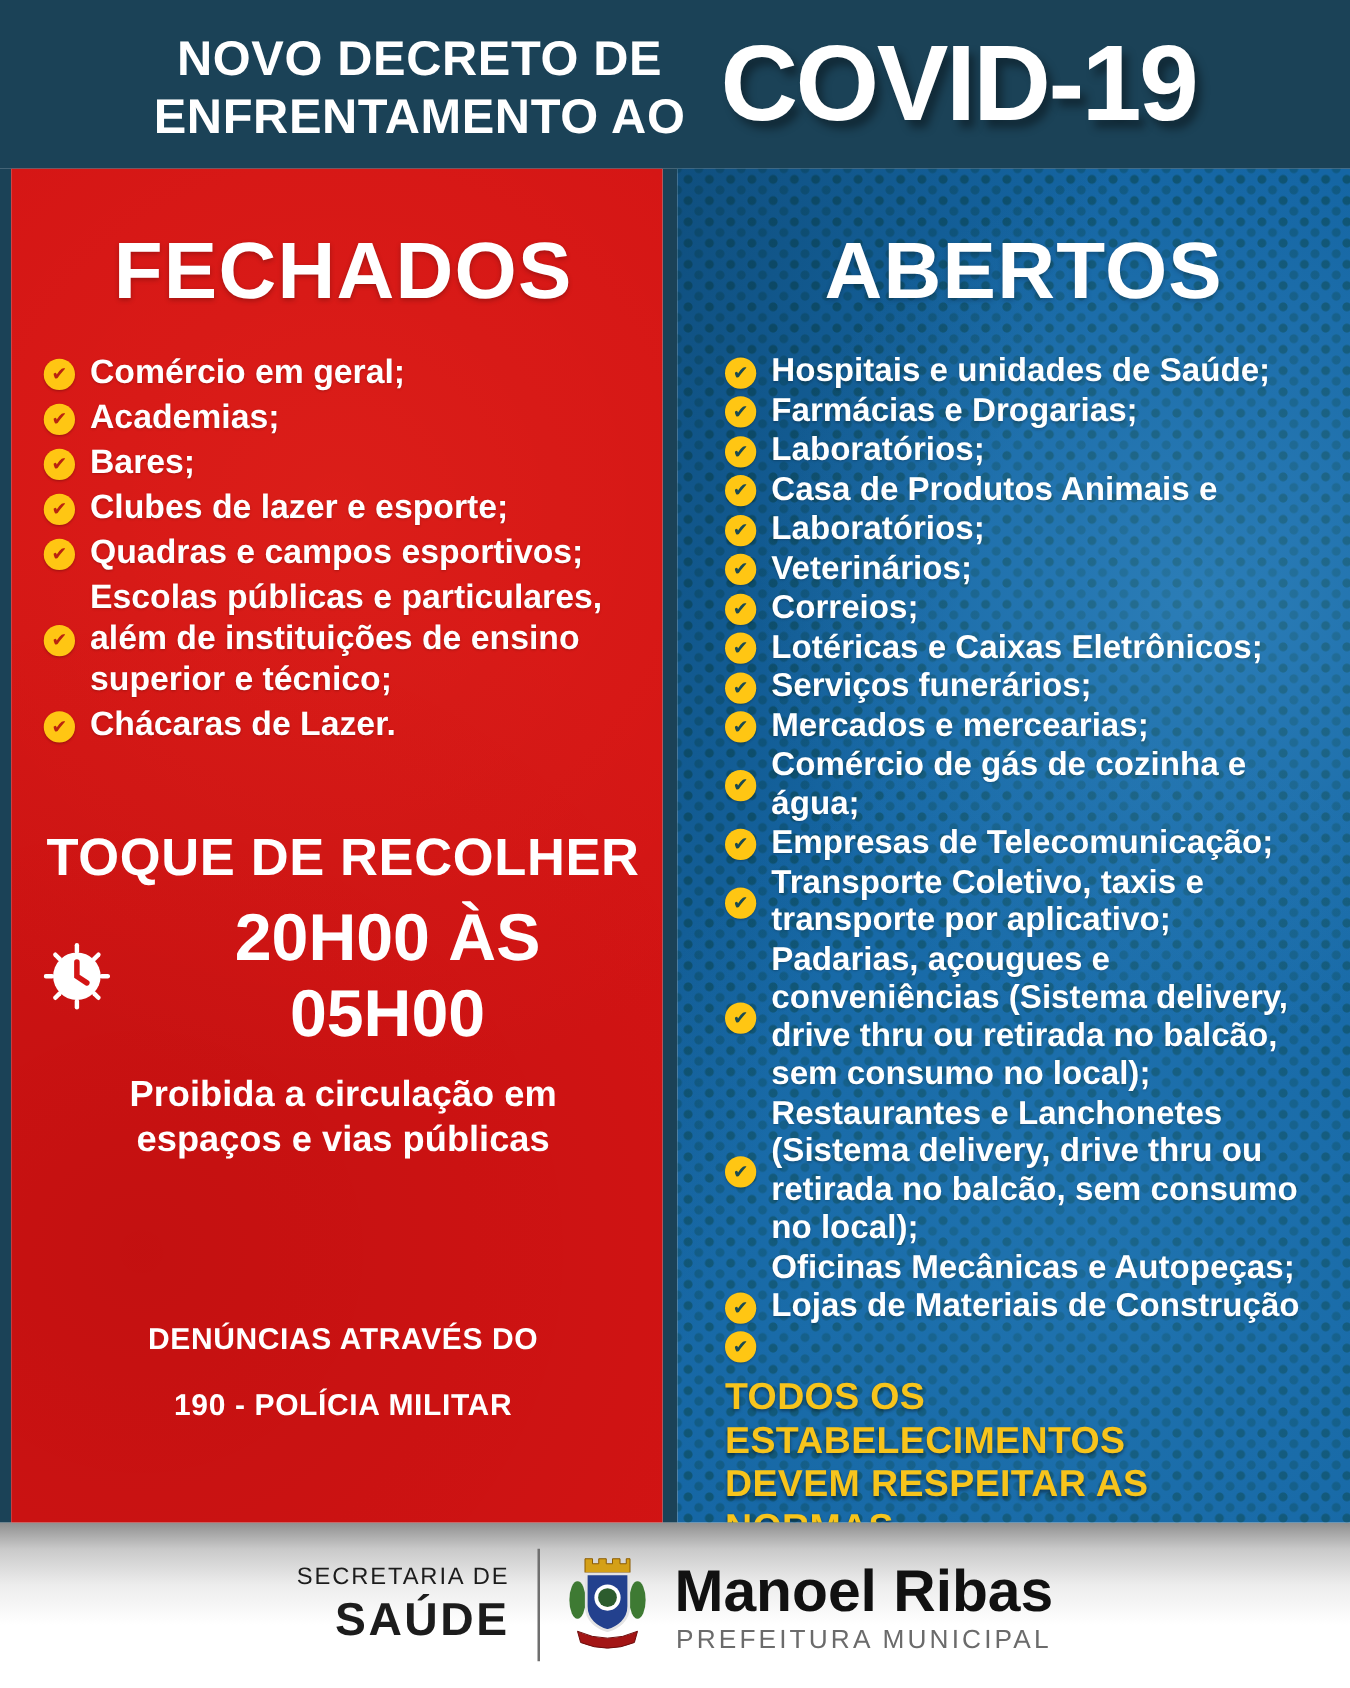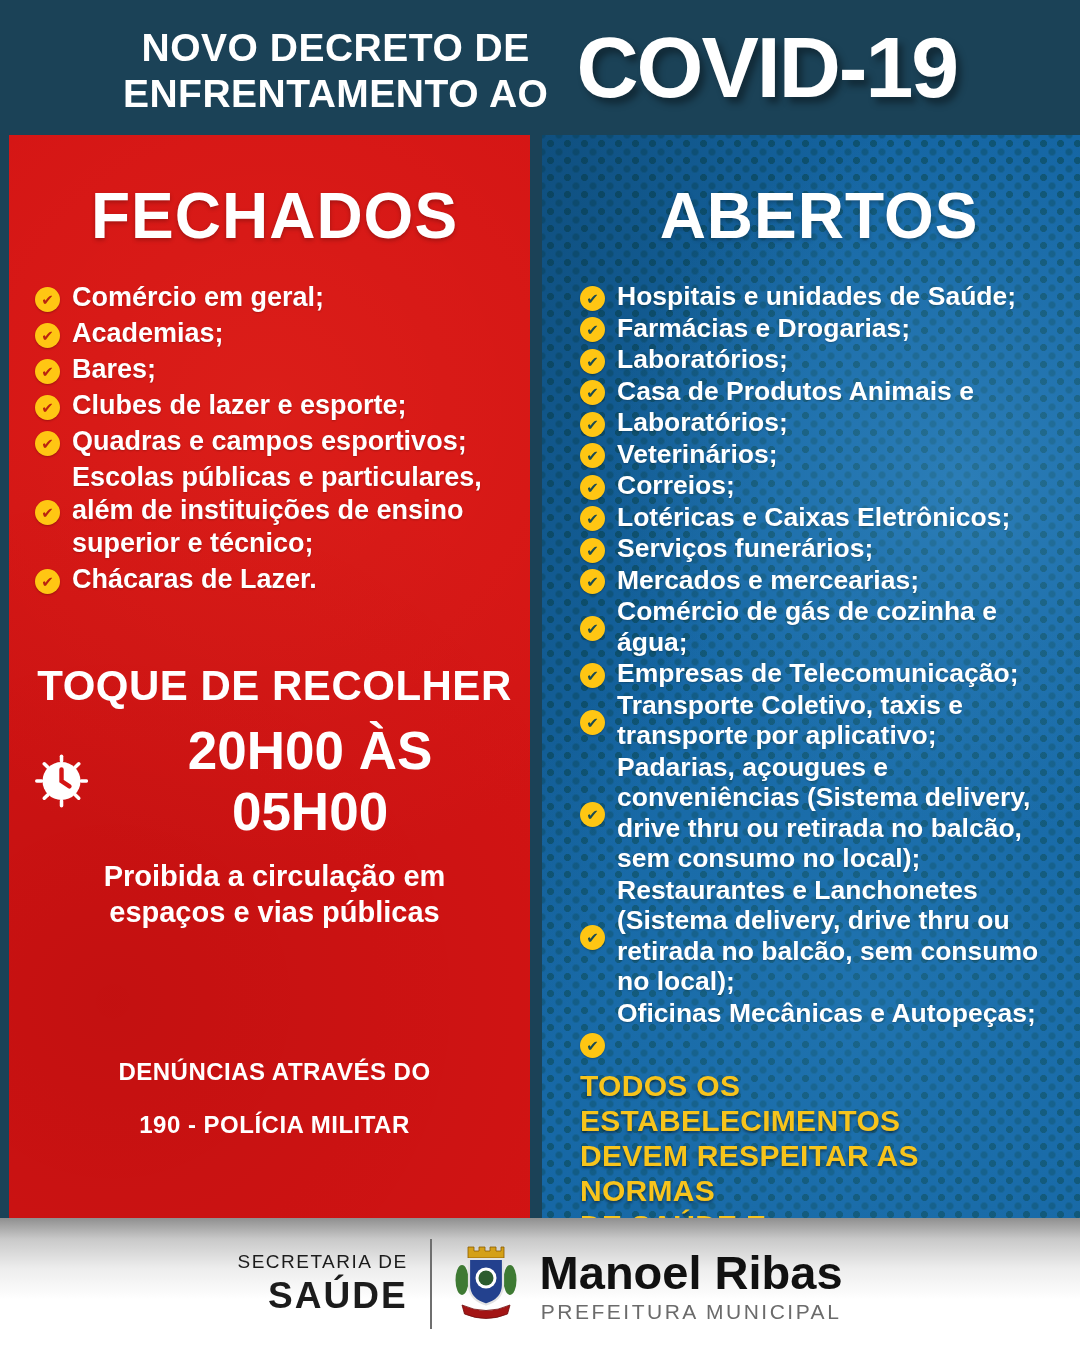--- a/index.html
+++ b/index.html
@@ -282,20 +282,24 @@
 (Sistema delivery, drive thru ou
 retirada no balcão, sem consumo
 no local);</span>
         </li>
 
         <li>
           <span class="check" style="visibility: hidden;"></span>
           <span class="li-text">Oficinas Mecânicas e Autopeças;</span>
         </li>
 
+        <li>
+          <span class="check"></span>
+          <span class="li-text">Lojas de Materiais de Construção</span>
+        </li>
 
         <li class="empty">
           <span class="check"></span>
           <span class="li-text"></span>
         </li>
       </ul>
 
     <div class="notice">TODOS OS ESTABELECIMENTOS
 DEVEM RESPEITAR AS NORMAS
 DE SAÚDE E DISTANCIAMENTO!</div>

